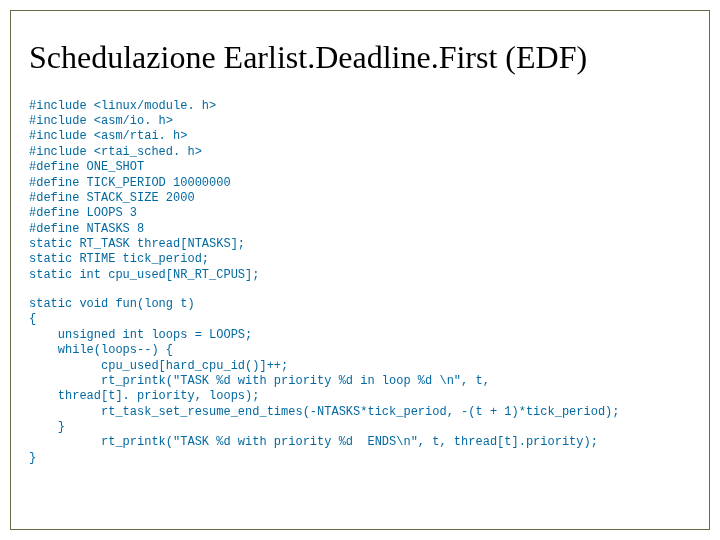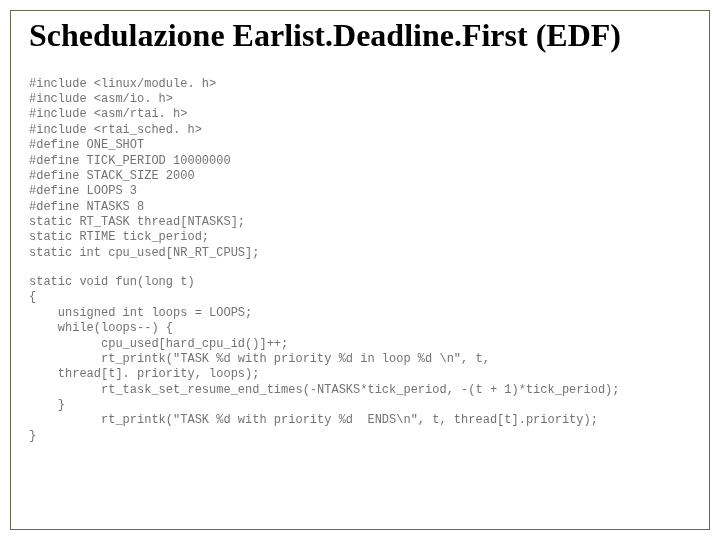--- a/index.html
+++ b/index.html
@@ -13,30 +13,31 @@
   .slide {
     width: 700px;
     height: 520px;
     margin: 10px;
     border: 1.5px solid #6a6a4a;
     padding: 6px 18px 10px 18px;
     background: #fff;
   }
   .title {
     font-size: 32px;
-    font-weight: bold;
+    font-weight: normal;
     color: #000;
     line-height: 1.18;
     margin-bottom: 22px;
     font-family: "Times New Roman", Times, serif;
+    margin-top: 22px;
   }
   .code {
     font-family: "Courier New", Courier, monospace;
     font-size: 12px;
-    color: #737373;
+    color: #0369a1;
     line-height: 1.28;
     white-space: pre;
   }
   .code-block {
     margin-bottom: 14px;
   }
 </style>
 </head>
 <body>
 

